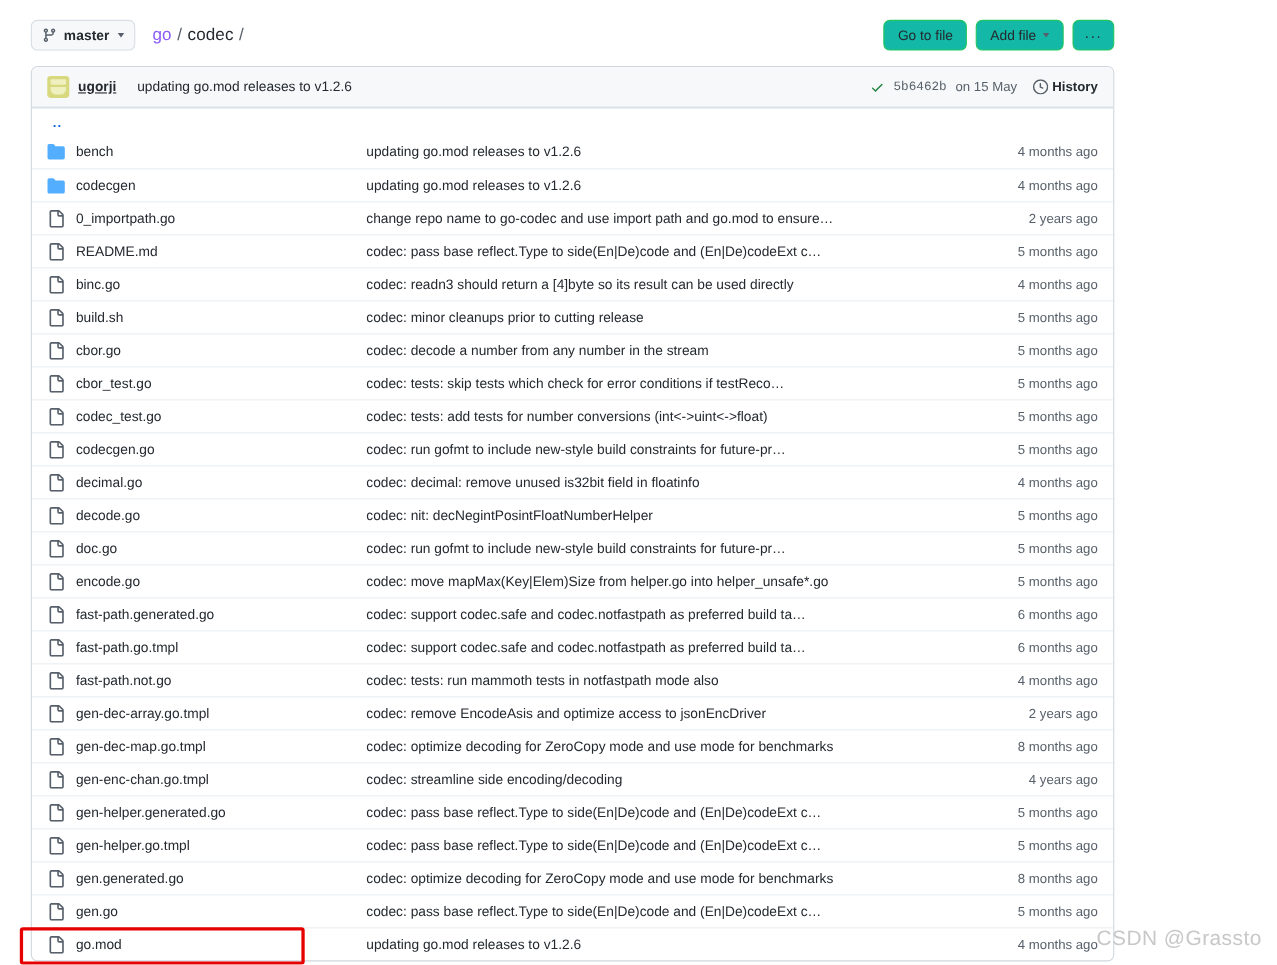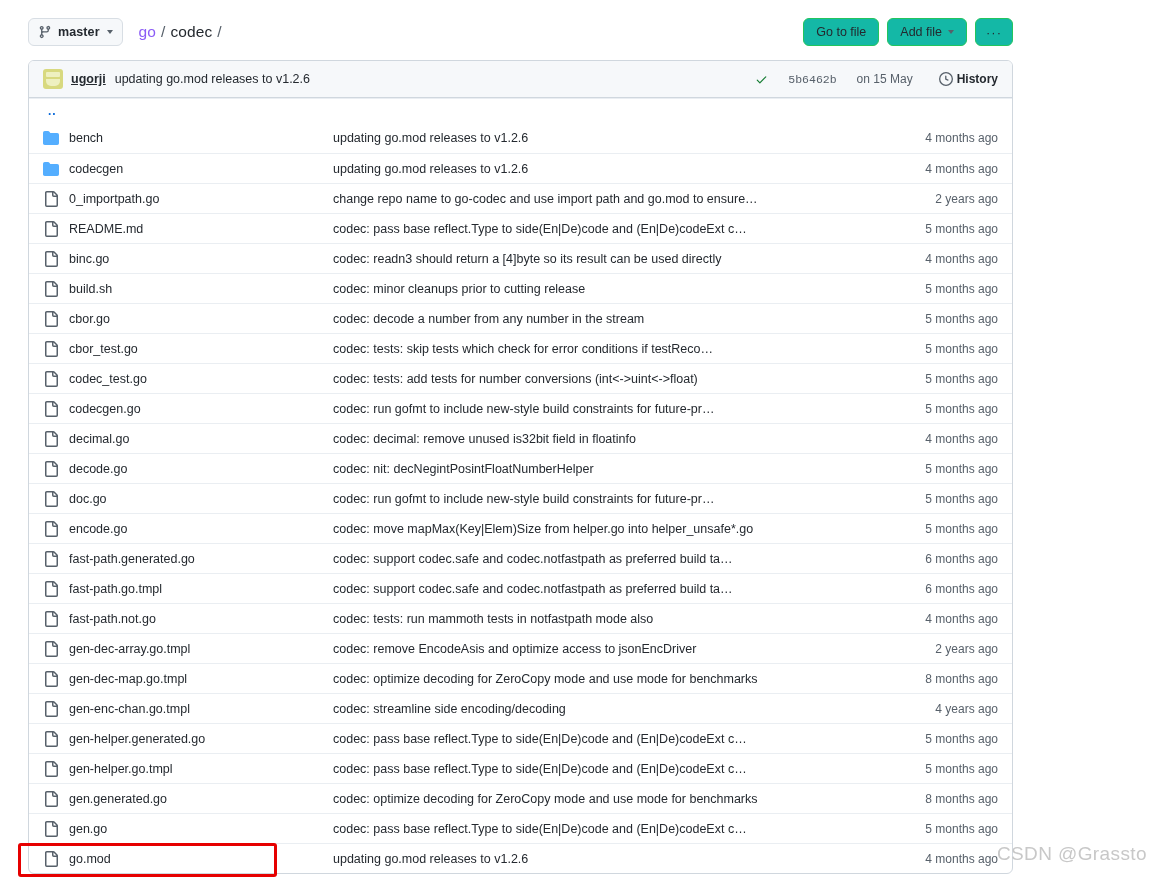--- a/index.html
+++ b/index.html
@@ -107,29 +107,29 @@
     position: absolute;
     left: 3px; right: 3px; bottom: 3px; height: 7px;
     background: #eef0c0;
     border-radius: 0 0 5px 5px;
   }
   .author {
     color: #24292f; font-weight: 600;
     text-decoration: underline;
     text-underline-offset: 1px;
     cursor: pointer;
-    margin-right: 9px;
+    margin-right: 19px;
   }
   .commit-msg { color: #24292f; }
   .commit-right {
     margin-left: auto;
     display: flex; align-items: center;
     color: #57606a;
     font-size: 12px;
-    gap: 20px;
+    gap: 8px;
   }
   .check-icon { color: #1a7f37; font-size: 13px; line-height: 1; }
   .commit-sha { color: #57606a; font-family: "Liberation Mono", monospace; font-size: 11.5px; cursor: pointer; }
   .commit-date { color: #57606a; }
   .history-link {
     display: inline-flex; align-items: flex-end; gap: 4px;
     color: #24292f; font-size: 12px; font-weight: 600;
     cursor: pointer; margin-left: 6px;
     text-decoration: none;
   }

